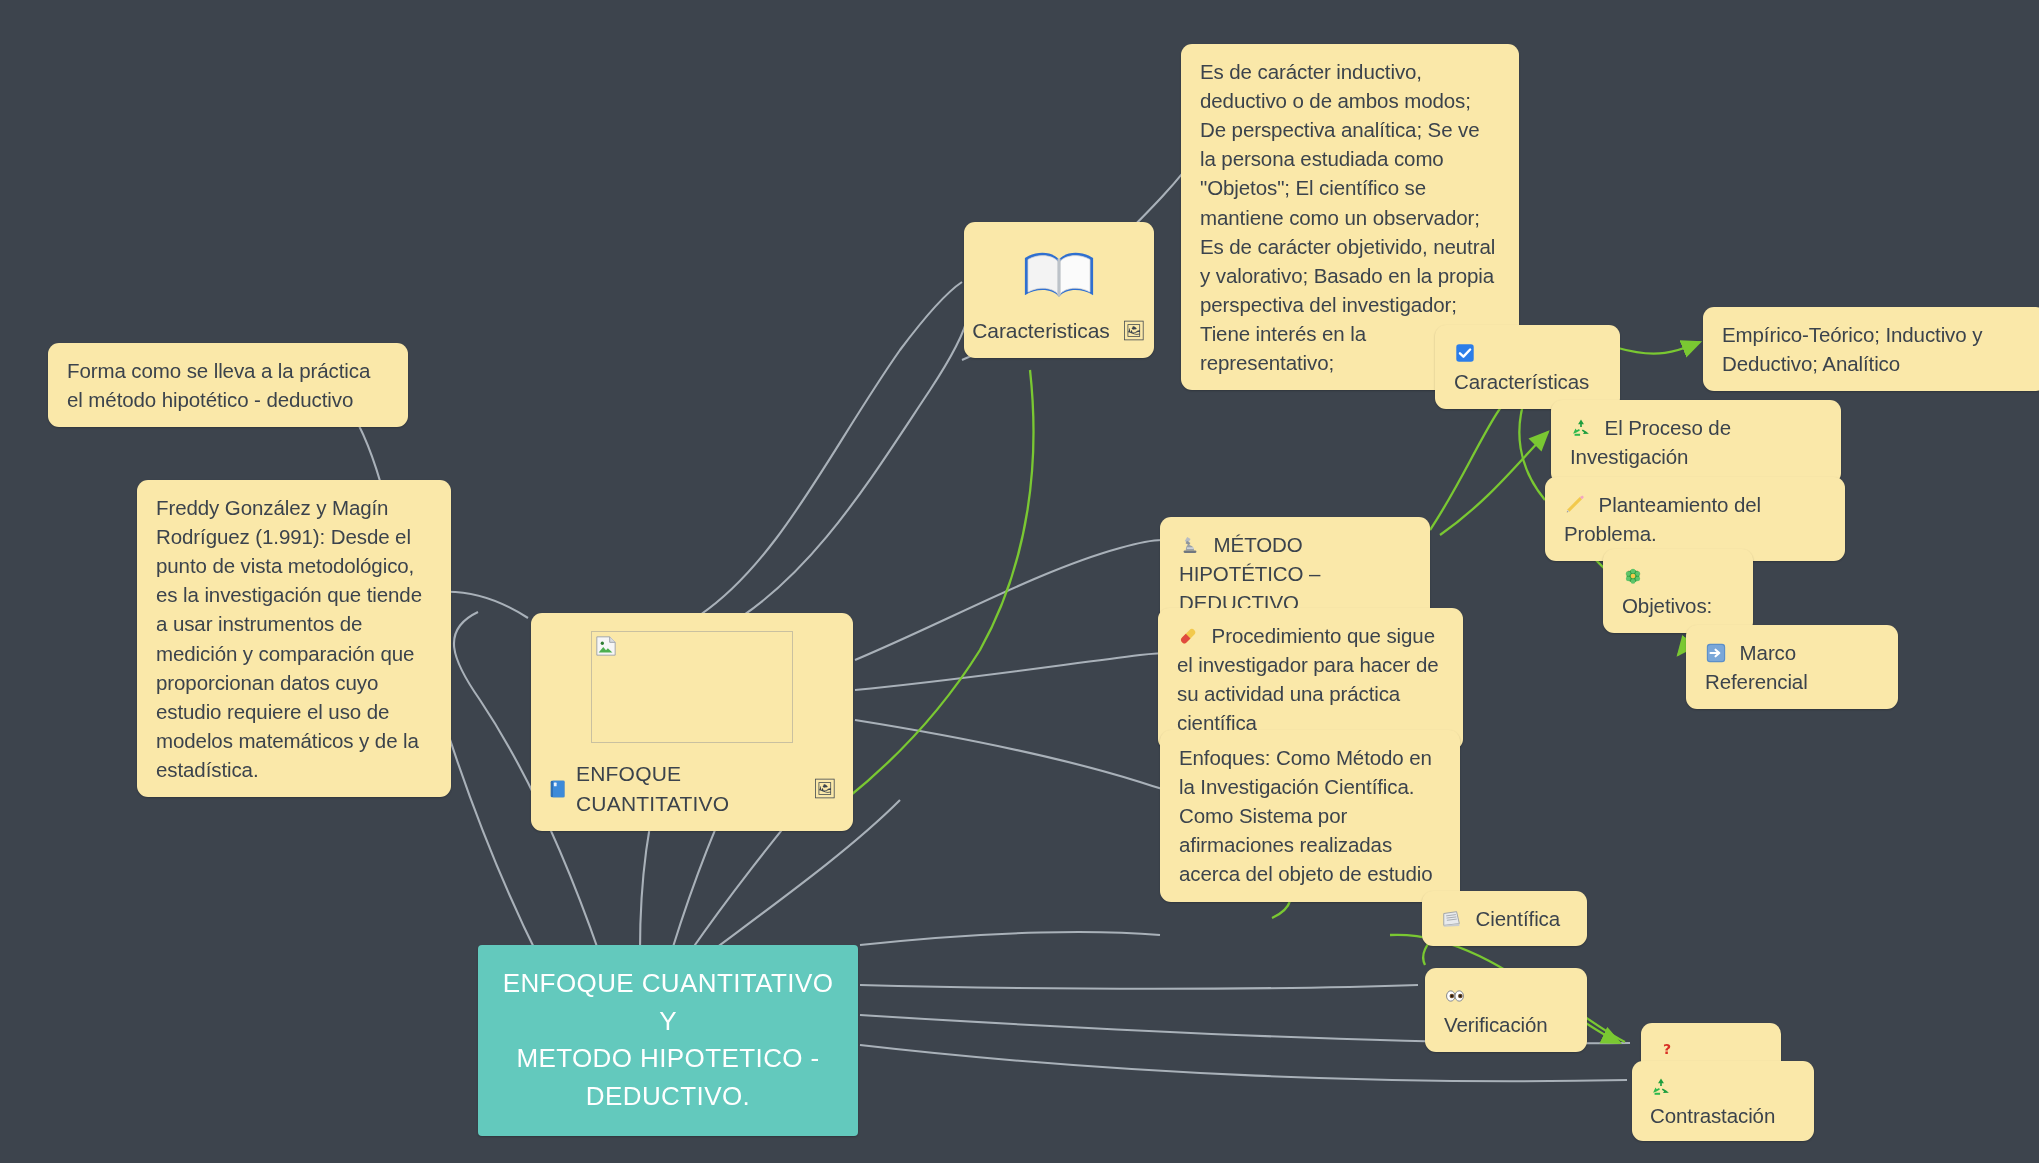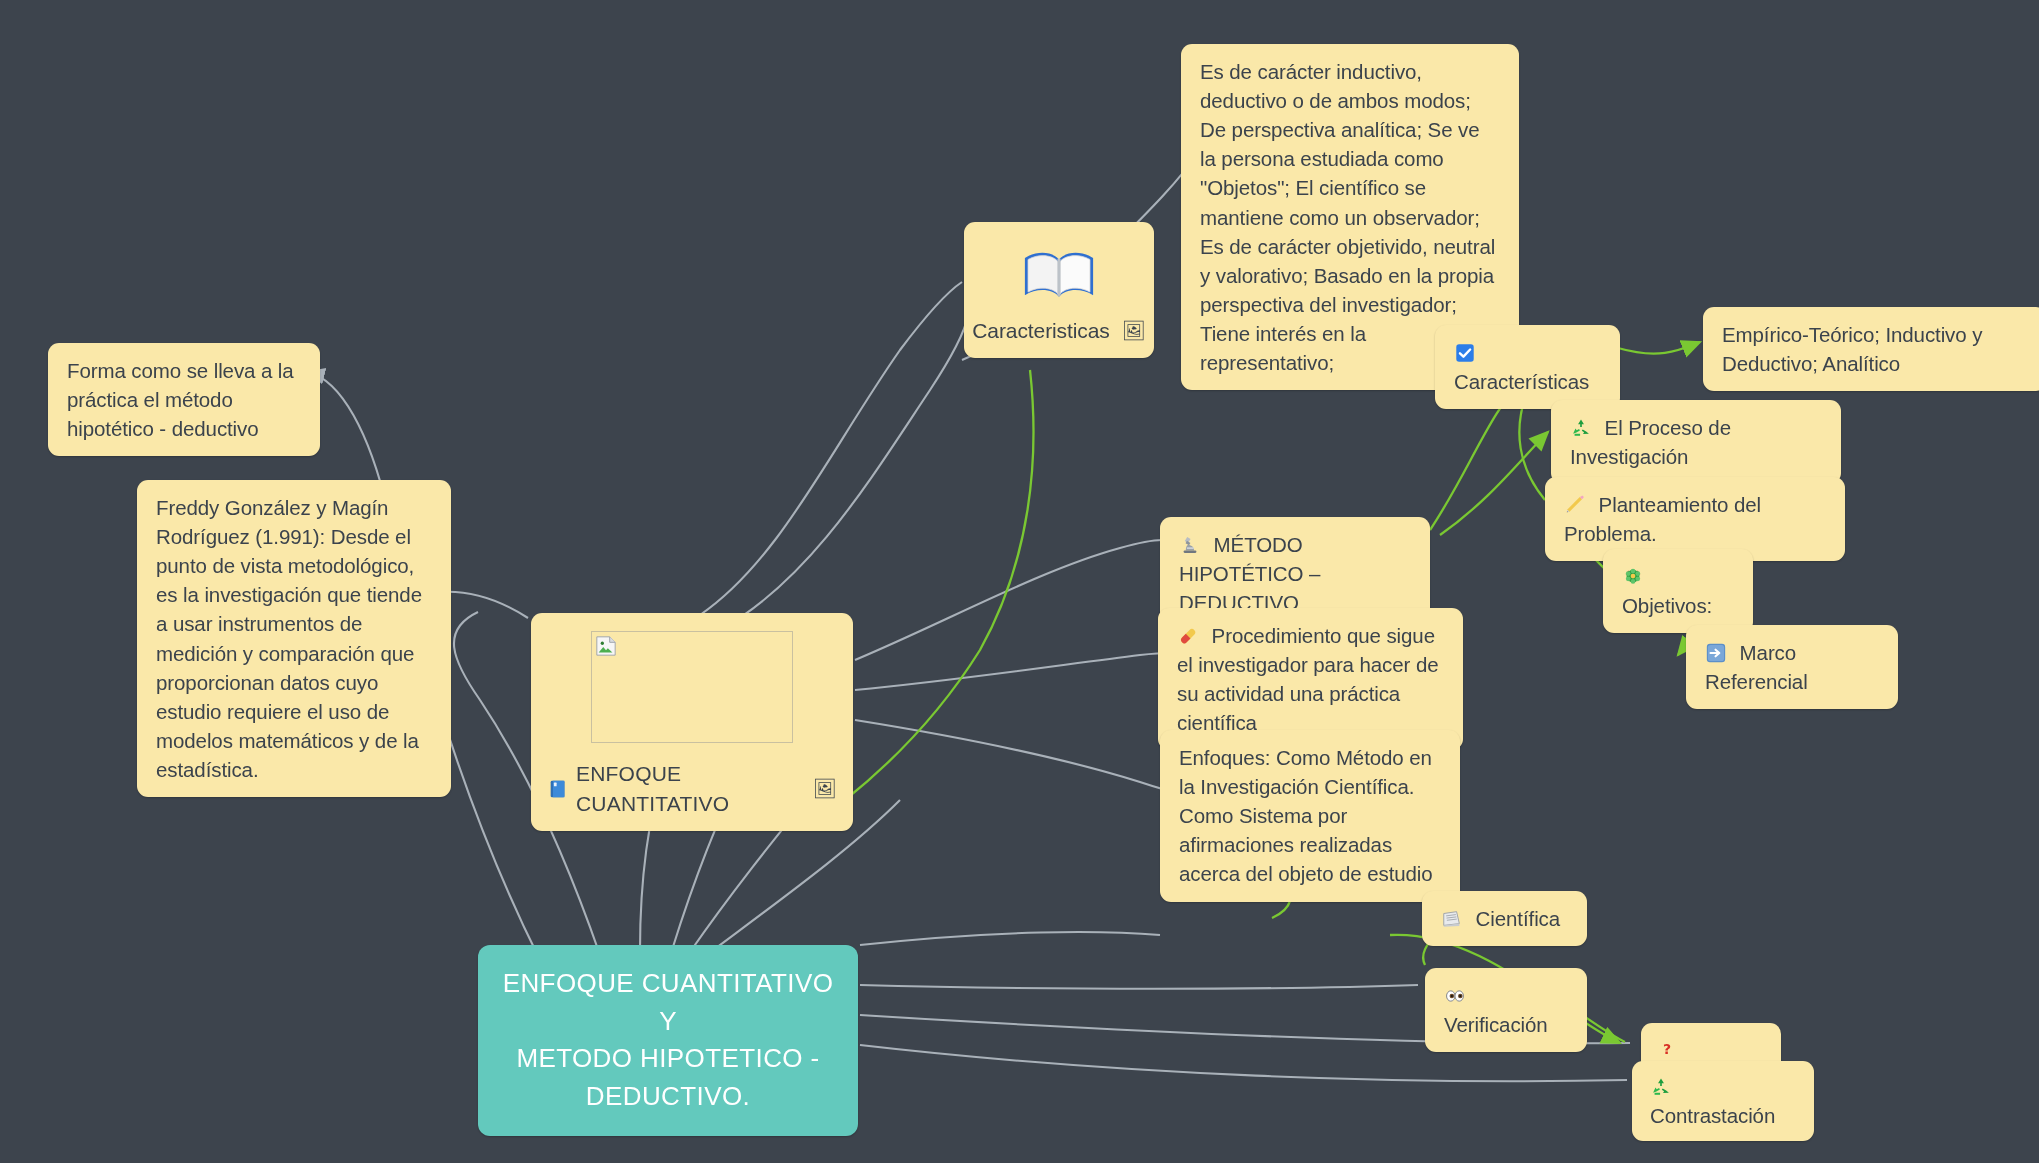--- a/index.html
+++ b/index.html
@@ -36,21 +36,21 @@
     box-shadow: 0 1px 2px rgba(0,0,0,0.22);
   }
   .node.central {
     background: #63c9bd;
     color: #ffffff;
     text-align: center;
     font-size: 26px;
     line-height: 1.45;
     letter-spacing: 0.4px;
     padding: 20px 24px;
-    border-radius: 12px;
+    border-radius: 4px;
   }
   .ico-tail {
     display: inline-block;
     font-family: "DejaVu Sans", sans-serif;
     font-size: 19px;
     line-height: 1;
     margin-left: 12px;
     vertical-align: -2px;
     color: #3b434c;
   }
@@ -170,21 +170,21 @@
       <path d="M 1280,870 C 1300,895 1290,910 1272,918"></path>
 
       <path d="M 1390,935 C 1480,930 1560,1015 1620,1043" marker-end="url(#arrow-green)"></path>
 
       <path d="M 1440,930 C 1425,945 1420,955 1425,965"></path>
 
       <path d="M 1560,1000 C 1590,1020 1610,1035 1625,1042"></path>
     </g>
   </svg>
 
-  <div class="node" style="left:48px; top:343px; width:272px;">
+  <div class="node" style="left:48px; top:343px; width:360px;">
     <span>Forma como se lleva a la práctica el método hipotético - deductivo</span>
   </div>
 
   <div class="node" style="left:137px; top:480px; width:314px;">
     <span>Freddy González y Magín Rodríguez (1.991): Desde el punto de vista metodológico, es la investigación que tiende a usar instrumentos de medición y comparación que proporcionan datos cuyo estudio requiere el uso de modelos matemáticos y de la estadística.</span>
   </div>
 
   <div class="node" style="left:531px; top:613px; width:322px; padding:14px 16px 12px 16px;">
     <div class="img-frame">
       <svg class="broken" viewBox="0 0 24 24">

